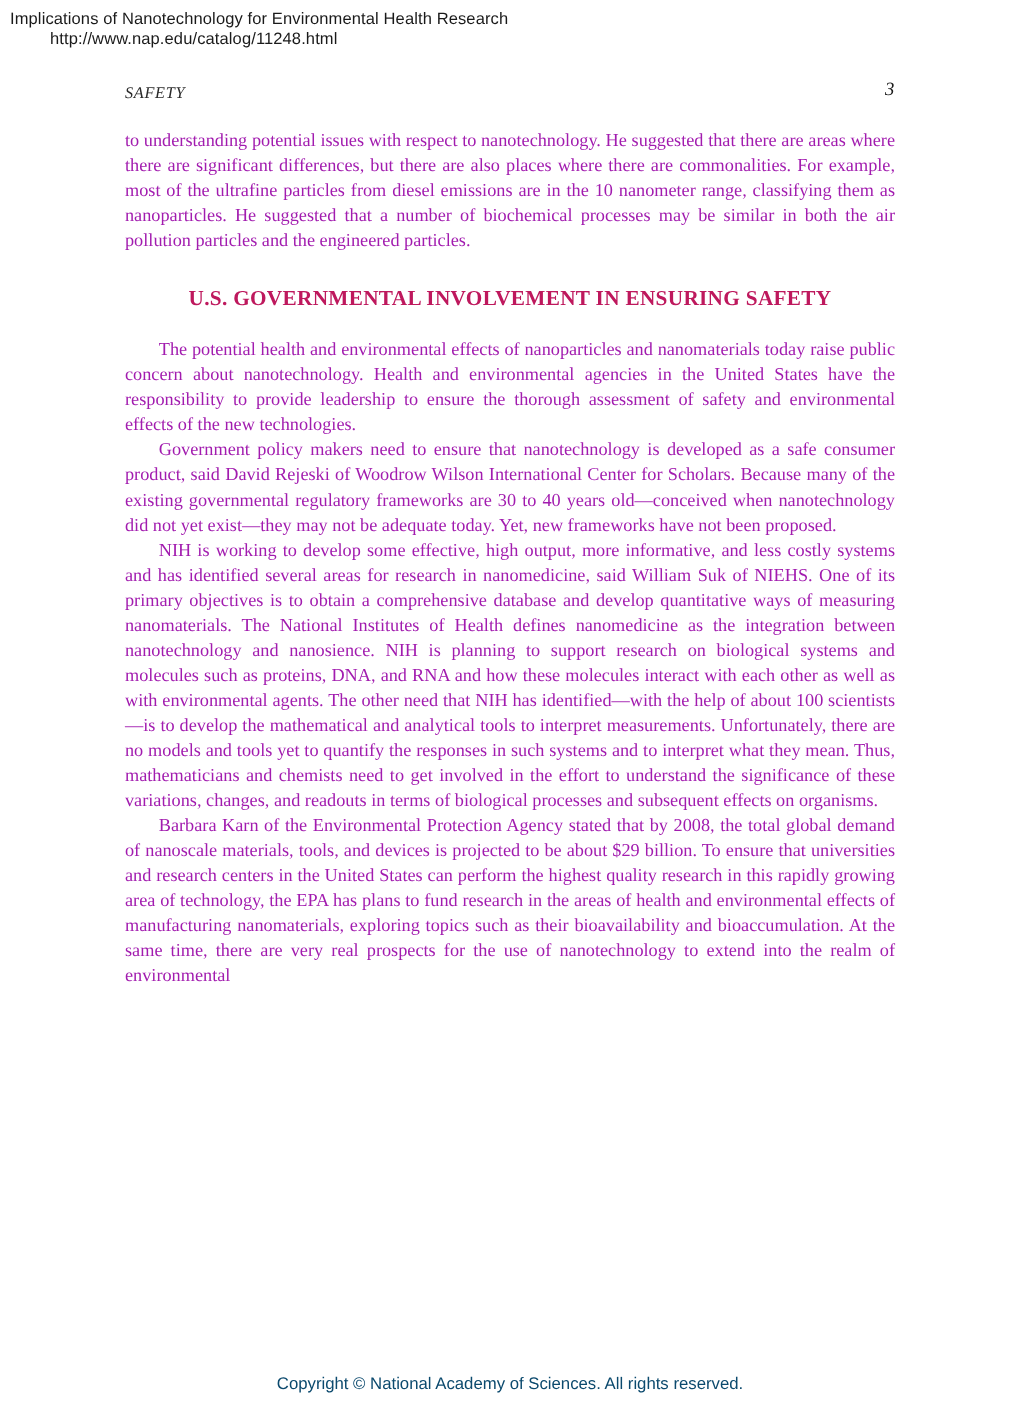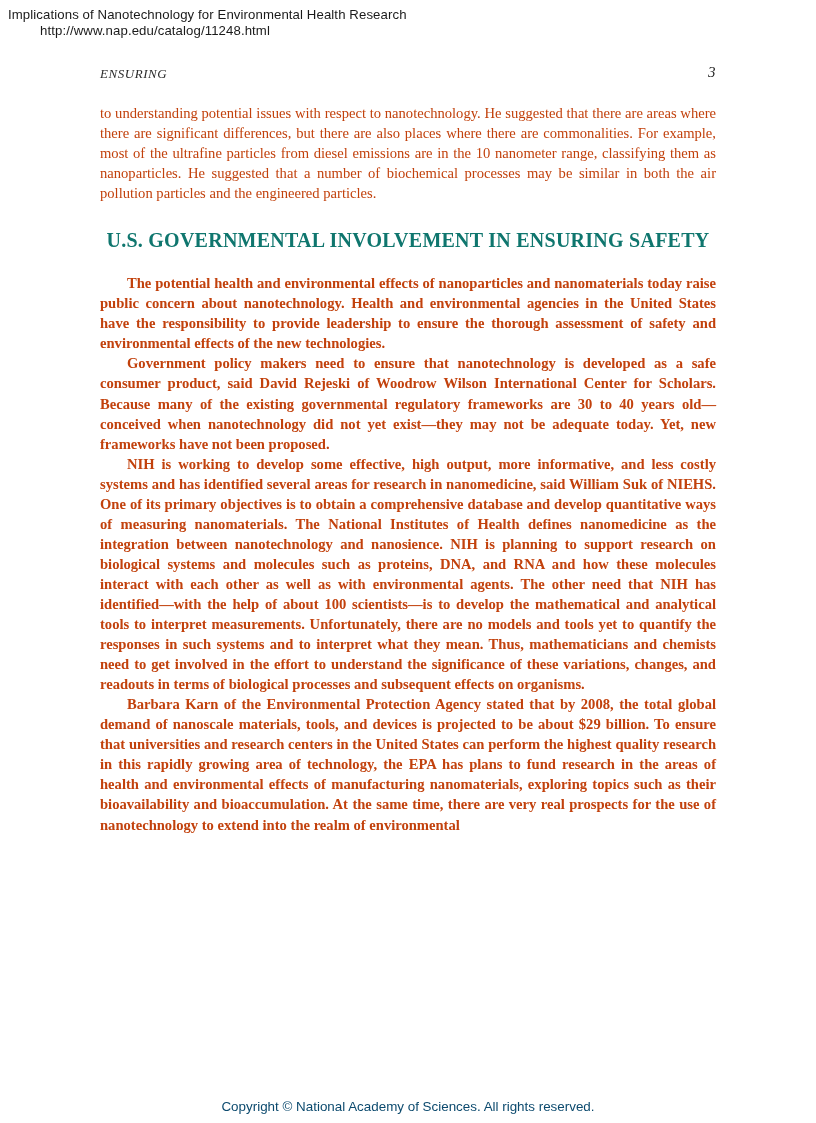--- a/index.html
+++ b/index.html
@@ -68,40 +68,39 @@
   .body-col {
     margin-top: 13px;
   }
 
   p.para {
     margin: 0;
     font-size: 14.6px;
     line-height: 20.05px;
     text-align: justify;
     text-justify: inter-word;
-    color: #c2410c;
+    color: #a21caf;
     hyphens: none;
   }
   p.para.indent {
     text-indent: 27px;
-    font-weight: bold;
   }
   p.para.noindent {
     text-indent: 0;
   }
 
   h2.section-head {
     margin: 0;
     padding-top: 26px;
     padding-bottom: 21px;
-    font-size: 20px;
+    font-size: 17px;
     font-weight: bold;
     text-align: center;
     letter-spacing: 0.25px;
-    color: #0f766e;
+    color: #be185d;
   }
 
   
   .footer {
     position: absolute;
     left: 0;
     right: 0;
     top: 1099px;
     text-align: center;
     font-family: "Liberation Sans", "DejaVu Sans", sans-serif;
@@ -113,21 +112,21 @@
 <body>
 
 <div class="nap-header">
   <span class="nap-title">Implications of Nanotechnology for Environmental Health Research</span>
   <span class="nap-url">http://www.nap.edu/catalog/11248.html</span>
 </div>
 
 <div class="page">
 
   <div class="running-head">
-    <span class="rh-left">ENSURING</span>
+    <span class="rh-left">SAFETY</span>
     <span class="rh-page">3</span>
   </div>
 
   <div class="body-col">
 
     <p class="para noindent">to understanding potential issues with respect to nanotechnology. He suggested that there are areas where there are significant differences, but there are also places where there are commonalities. For example, most of the ultrafine particles from diesel emissions are in the 10 nanometer range, classifying them as nanoparticles. He suggested that a number of biochemical processes may be similar in both the air pollution particles and the engineered particles.</p>
 
     <h2 class="section-head">U.S. GOVERNMENTAL INVOLVEMENT IN ENSURING SAFETY</h2>
 
     <p class="para indent">The potential health and environmental effects of nanoparticles and nanomaterials today raise public concern about nanotechnology. Health and environmental agencies in the United States have the responsibility to provide leadership to ensure the thorough assessment of safety and environmental effects of the new technologies.</p>

